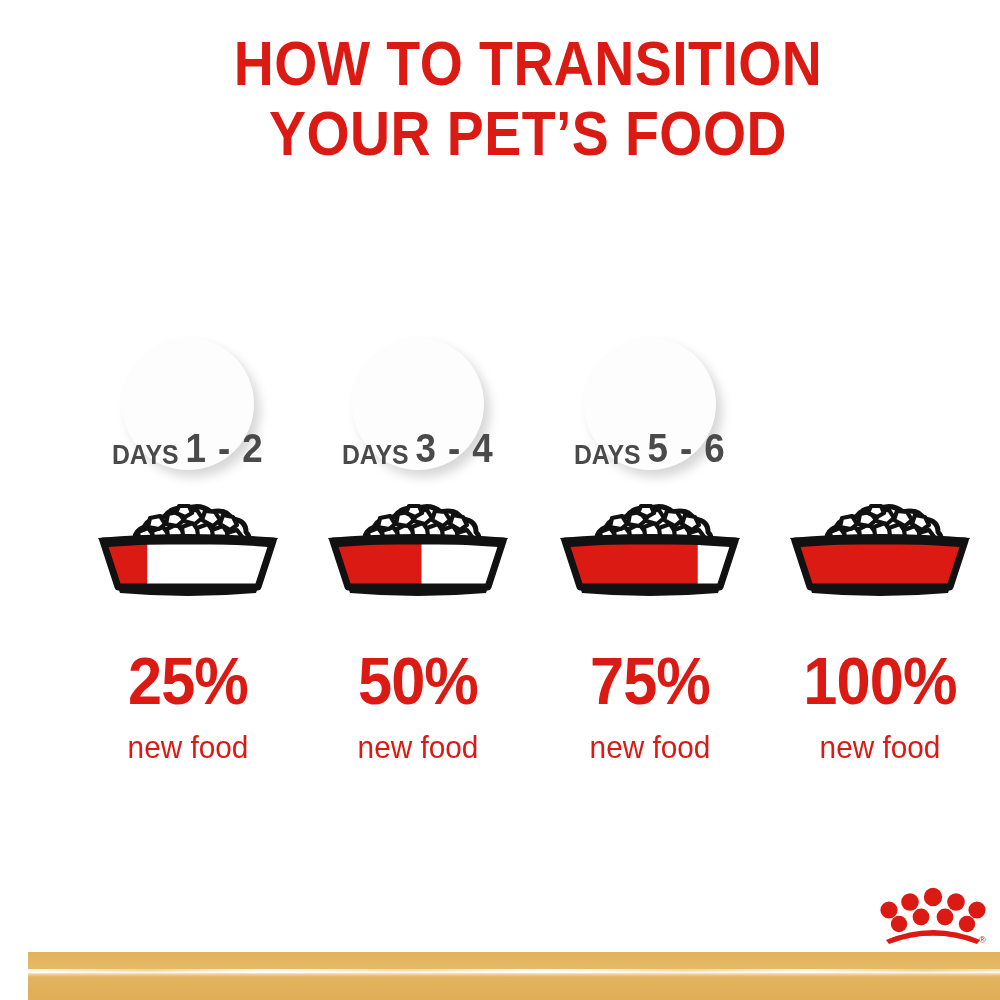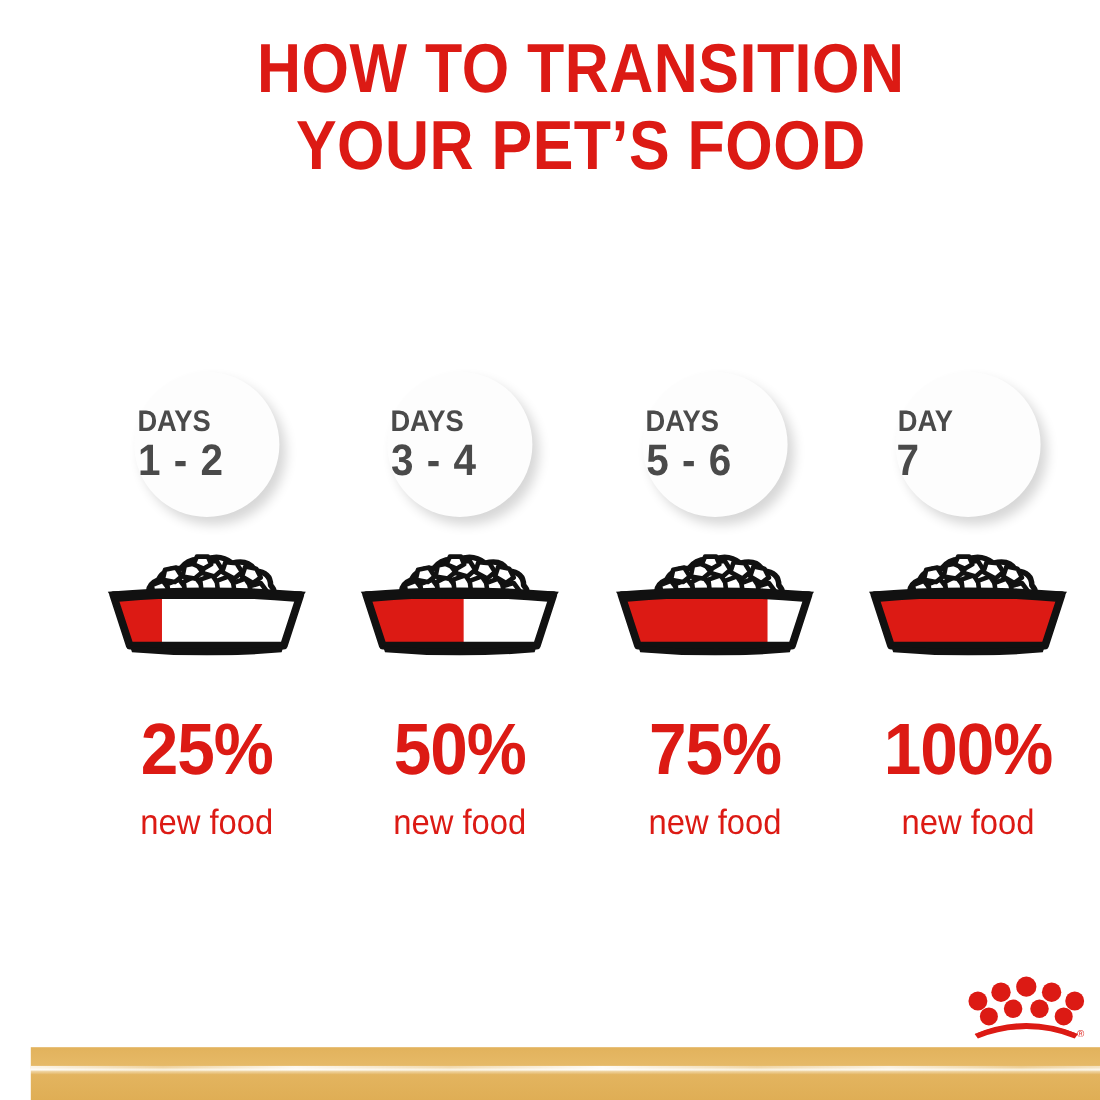--- a/index.html
+++ b/index.html
@@ -69,22 +69,22 @@
     position: absolute;
     top: 338px;
     left: 50%;
     margin-left: -66px;
     width: 132px;
     height: 132px;
     border-radius: 50%;
     background: #fdfdfd;
     box-shadow: 6px 7px 11px rgba(0,0,0,0.16);
     display: flex;
-    flex-direction: column;
-    align-items: flex-start;
+    flex-direction: row;
+    align-items: flex-end;
     justify-content: center;
     box-sizing: border-box;
   }
   .day-word {
     color: #4A4A4A;
     font-family: "Liberation Sans Narrow", "Liberation Sans", sans-serif;
     font-weight: bold;
     font-size: 27px;
     line-height: 30px;
     letter-spacing: 0px;
@@ -329,24 +329,20 @@
           <path d="M40 93 Q110 99 180 93 L178 99 Q110 105 42 99 Z" fill="#111111"></path>
         </svg>
       </div>
       <div class="pct-block">
         <span class="pct-value">75%</span>
         <span class="pct-label">new food</span>
       </div>
     </div>
 
     <div class="column col-3">
-      <div class="day-circle">
-        <span class="day-word">DAY</span>
-        <span class="day-num">7</span>
-      </div>
       <div class="bowl-wrap">
         <svg viewBox="0 0 220 102" xmlns="http://www.w3.org/2000/svg">
           <defs>
             <clipPath id="bowlClip4">
               <path d="M25 47 L195 47 L180 93 L40 93 Z"></path>
             </clipPath>
           </defs>
           <g>
             <path d="M58 50 Q54 38 66 33 Q72 22 86 23 Q94 12 108 15 Q122 9 133 18 Q148 14 154 25 Q168 26 168 38 Q174 44 168 51 Z" fill="#ffffff" stroke="#111111" stroke-width="5" stroke-linejoin="round"></path>
             <g fill="#ffffff" stroke="#111111" stroke-width="4.2" stroke-linejoin="round">

